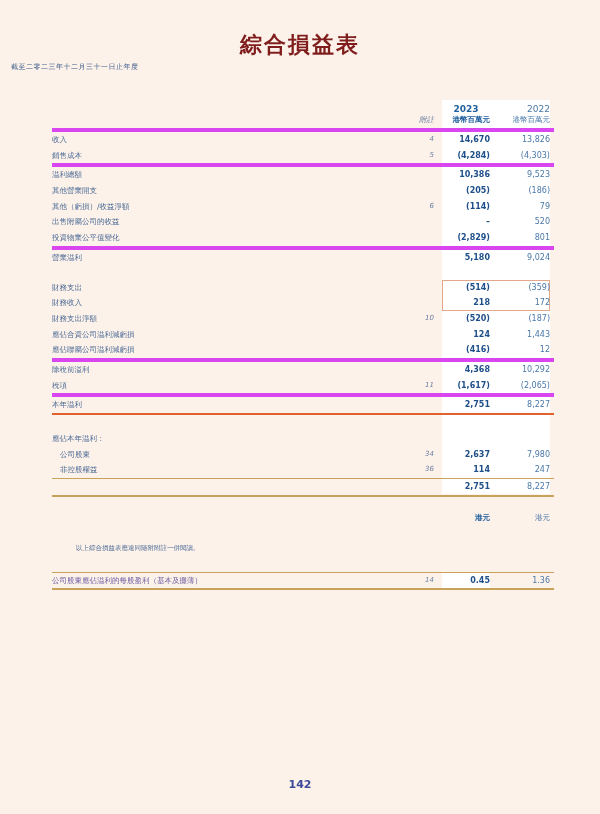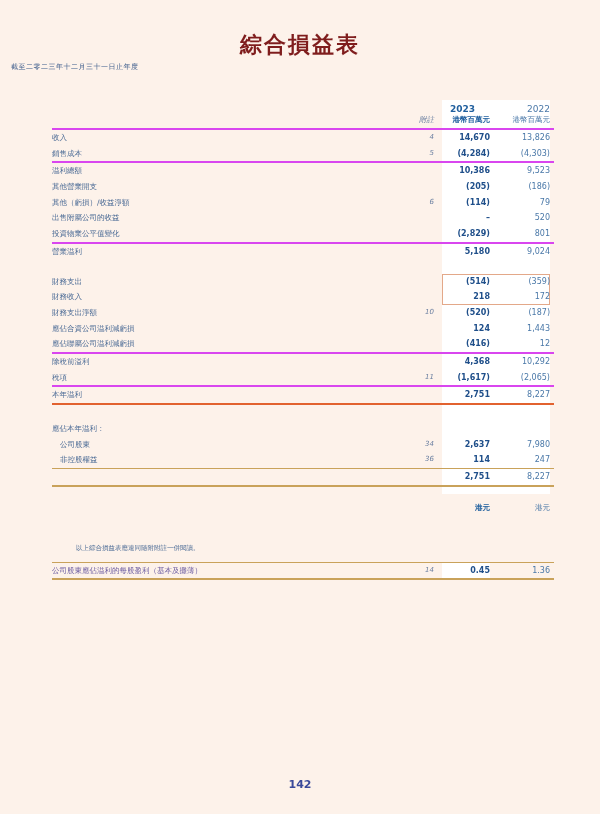--- a/index.html
+++ b/index.html
@@ -23,33 +23,33 @@
     position: absolute; top: 100px; left: 52px; width: 502px;
   }
   .col-hl {
     position: absolute; left: 390px; width: 108px; top: 0; height: 394px;
     background: #ffffff;
   }
   .hdr {
     position: relative; height: 28px;
   }
   .hdr .note-h { position: absolute; left: 330px; width: 52px; text-align: right; top: 15px; font-size: 7.5px; font-style: italic; color: #6a7fa0; }
-  .hdr .y1 { position: absolute; left: 390px; width: 48px; text-align: left; top: 4px; font-size: 9px; font-weight: bold; color: #1f5f9e; padding-left: 8px; }
+  .hdr .y1 { position: absolute; left: 390px; width: 48px; text-align: center; top: 4px; font-size: 9px; font-weight: bold; color: #1f5f9e; }
   .hdr .u1 { position: absolute; left: 390px; width: 48px; text-align: right; top: 15px; font-size: 7.5px; font-weight: bold; color: #1f5f9e; }
   .hdr .y2 { position: absolute; left: 450px; width: 48px; text-align: right; top: 4px; font-size: 9px; color: #4a78a8; }
   .hdr .u2 { position: absolute; left: 450px; width: 48px; text-align: right; top: 15px; font-size: 7.5px; color: #4a78a8; }
   .row {
     position: relative; height: 15.7px; font-size: 7.5px; line-height: 15.7px;
   }
   .row .lbl { position: absolute; left: 0; color: #4a6a95; white-space: nowrap; }
   .row .lbl.indent { left: 8px; }
   .row .note { position: absolute; left: 330px; width: 52px; text-align: right; font-style: italic; color: #6a7fa0; font-size: 7px; }
   .row .v1 { position: absolute; left: 390px; width: 48px; text-align: right; font-weight: bold; color: #1f4f8a; font-size: 8px; }
   .row .v2 { position: absolute; left: 450px; width: 48px; text-align: right; color: #4a78a8; font-size: 8px; }
-  .rule-top { border-top: 2px solid #d946ef; }
+  .rule-top { border-top: 4px solid #d946ef; }
   .rule-bottom-red { border-bottom: 2px solid #e2622f; }
   .rule-bottom-gold { border-bottom: 2px solid #c9a25a; }
   .rule-top-gold { border-top: 1px solid #c9a25a; }
   .gap { height: 14px; }
   .gap-lg { height: 16px; }
   .fin-box {
     position: absolute; left: 390px; width: 108px; height: 31px;
     border: 1px solid #e3a889; box-sizing: border-box;
   }
   .unit-row { position: relative; height: 14px; font-size: 7.5px; line-height: 14px; }

